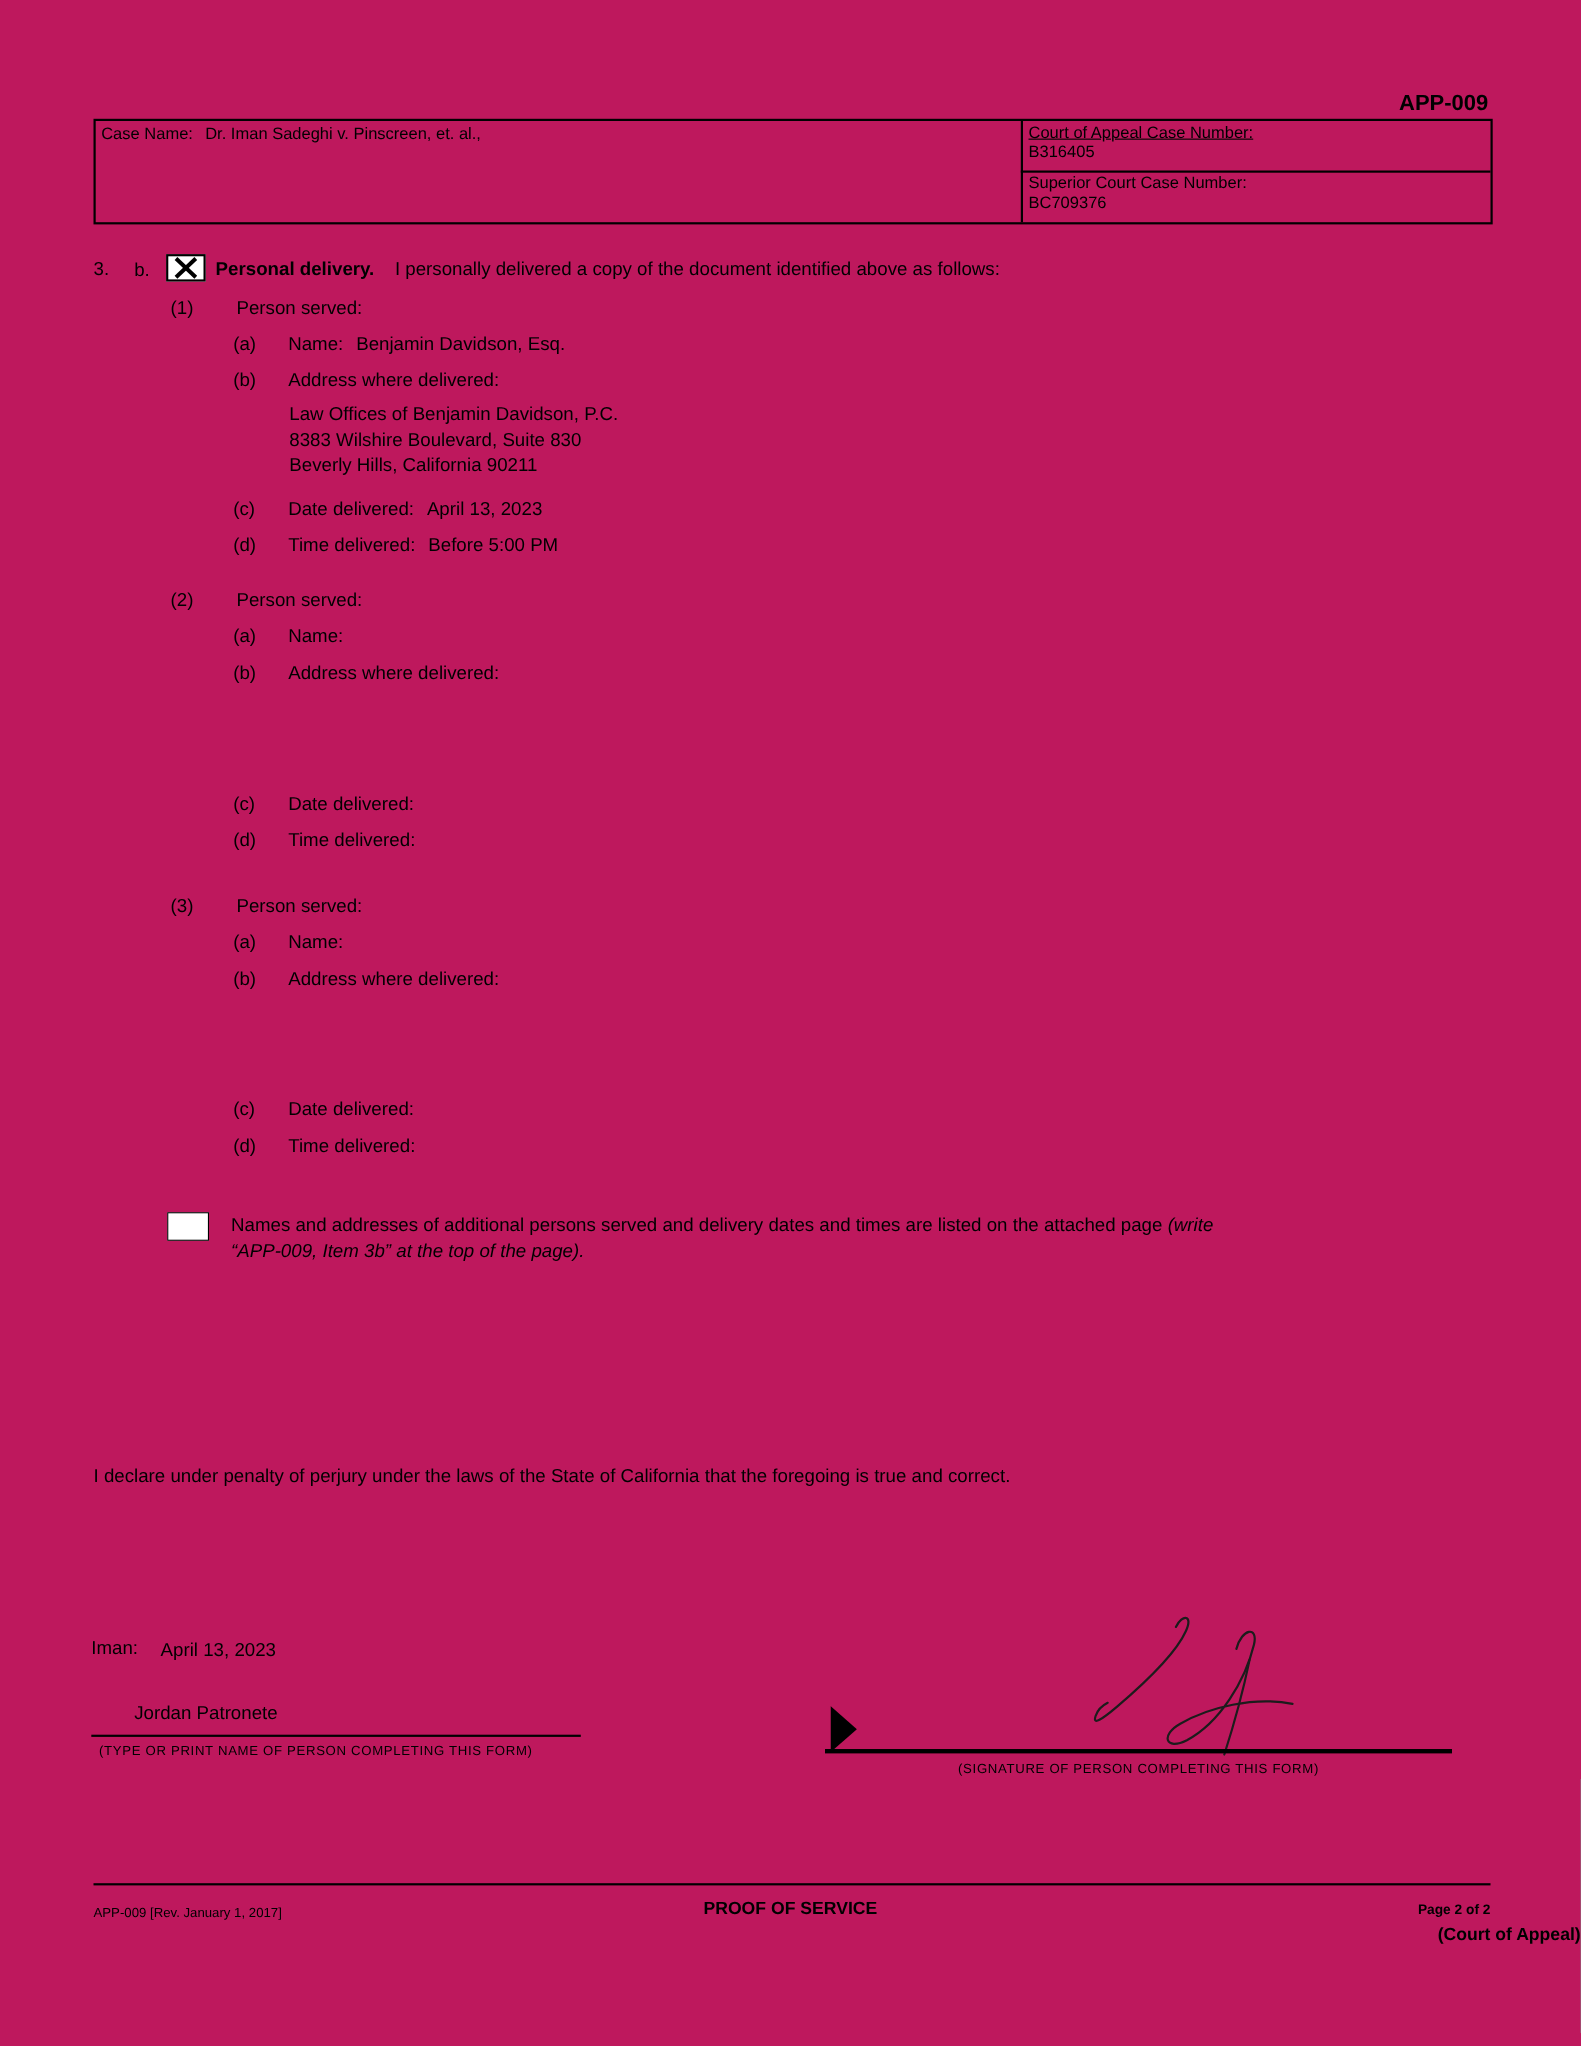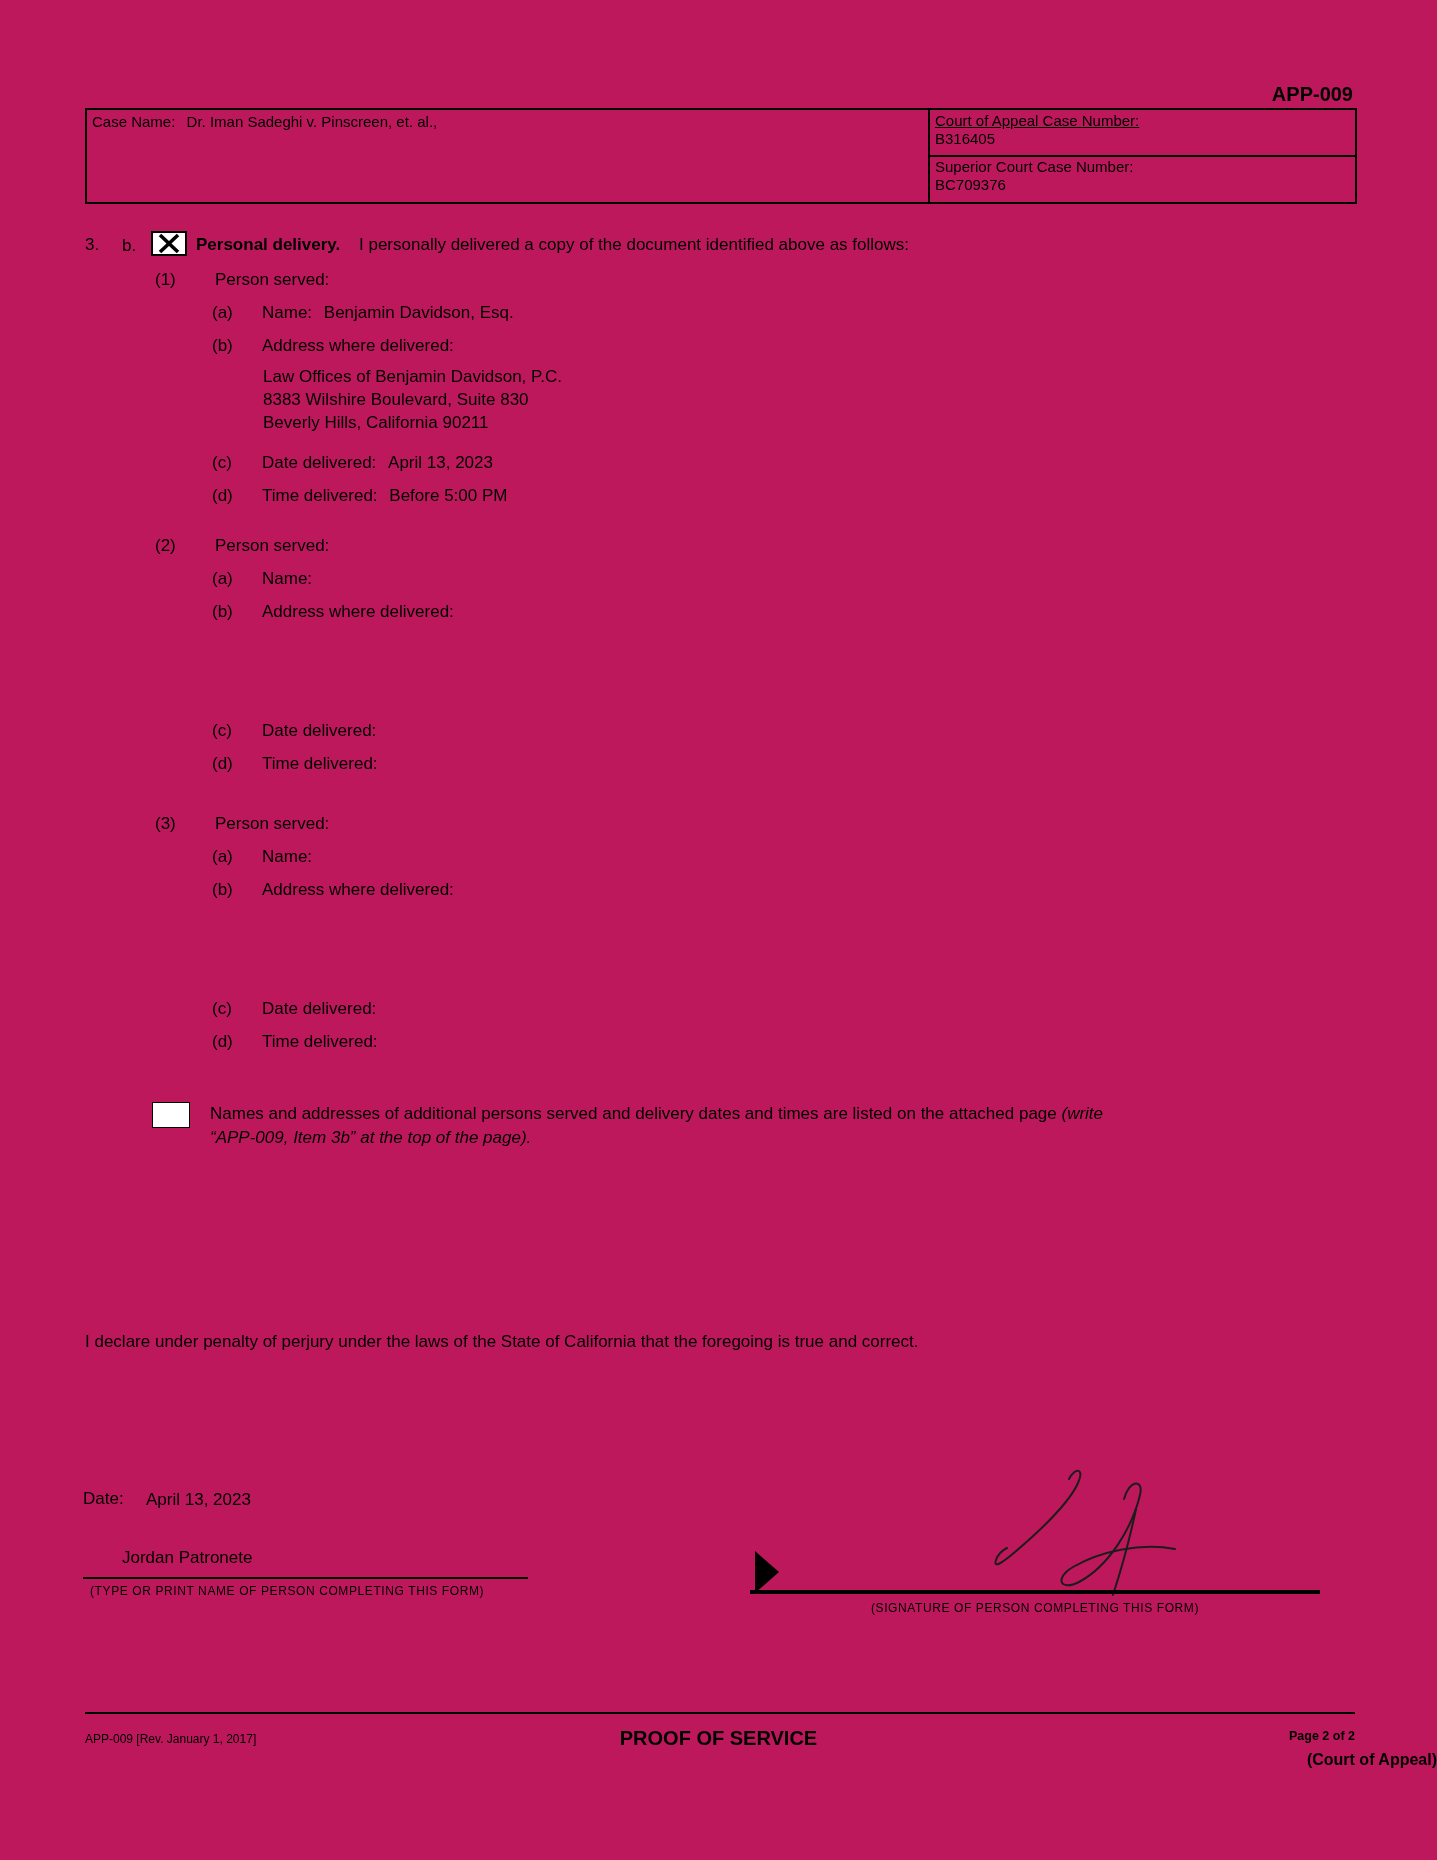--- a/index.html
+++ b/index.html
@@ -105,38 +105,38 @@
   <div class="t" style="left:262px; top:1031px;">Time delivered:</div>
 
   <div class="checkbox" style="left:152px; top:1102px; width:36px; height:24px; border-width:1.5px;"></div>
   <div class="t" style="left:210px; top:1103px;">
     <span>Names and addresses of additional persons served and delivery dates and times are listed on the attached page </span><span class="i">(write</span>
   </div>
   <div class="t i" style="left:210px; top:1127px;">“APP-009, Item 3b” at the top of the page).</div>
 
   <div class="t" style="left:85px; top:1331px;">I declare under penalty of perjury under the laws of the State of California that the foregoing is true and correct.</div>
 
-  <div class="t" style="left:83px; top:1488px;">Date:</div>
+  <div class="t" style="left:83px; top:1488px;">Iman:</div>
   <div class="t" style="left:146px; top:1489px;">April 13, 2023</div>
   <div class="t" style="left:122px; top:1547px;">Jordan Patronete</div>
   <div class="rule" style="left:83px; top:1577px; width:445px; height:2px;"></div>
   <div class="t cap" style="left:90px; top:1584px;">(TYPE OR PRINT NAME OF PERSON COMPLETING THIS FORM)</div>
 
   <svg style="position:absolute; left:755px; top:1551px;" width="24" height="42" viewBox="0 0 24 42">
     <polygon points="0,0 24,21 0,42" fill="#000"></polygon>
   </svg>
   <svg style="position:absolute; left:972px; top:1465px;" width="215" height="132" viewBox="0 0 215 132">
     <g fill="none" stroke="#1c1c1c" stroke-width="2" stroke-linecap="round">
       <path d="M97,14 C103,2 113,3 106,18 C97,38 70,64 43,87 C30,98 21,104 24,95 C26,89 31,85 35,83"></path>
       <path d="M152,34 C157,15 172,13 168,30 C160,63 137,101 107,117 C87,127 83,112 101,102 C127,87 168,77 203,84"></path>
       <path d="M164,44 C158,73 150,102 141,130"></path>
     </g>
   </svg>
   <div class="sigline" style="left:750px; top:1590px; width:570px; height:4px;"></div>
   <div class="t cap" style="left:750px; top:1601px; width:570px; text-align:center;">(SIGNATURE OF PERSON COMPLETING THIS FORM)</div>
 
   <div class="rule" style="left:85px; top:1712px; width:1270px; height:2px;"></div>
   <div class="t cap" style="left:85px; top:1732px; letter-spacing:0;">APP-009 [Rev. January 1, 2017]</div>
-  <div class="t b" style="left:0; top:1726px; width:1437px; text-align:center; font-size:20px;">PROOF OF SERVICE</div>
+  <div class="t b" style="left:0; top:1726px; width:1437px; text-align:center; font-size:16px;">PROOF OF SERVICE</div>
   <div class="t b" style="left:0; top:1750px; width:1437px; text-align:right; font-size:16px;">(Court of Appeal)</div>
   <div class="t b" style="top:1729px; right:82px; font-size:12.5px;">Page 2 of 2</div>
 
 </div>
 
 </body></html>

